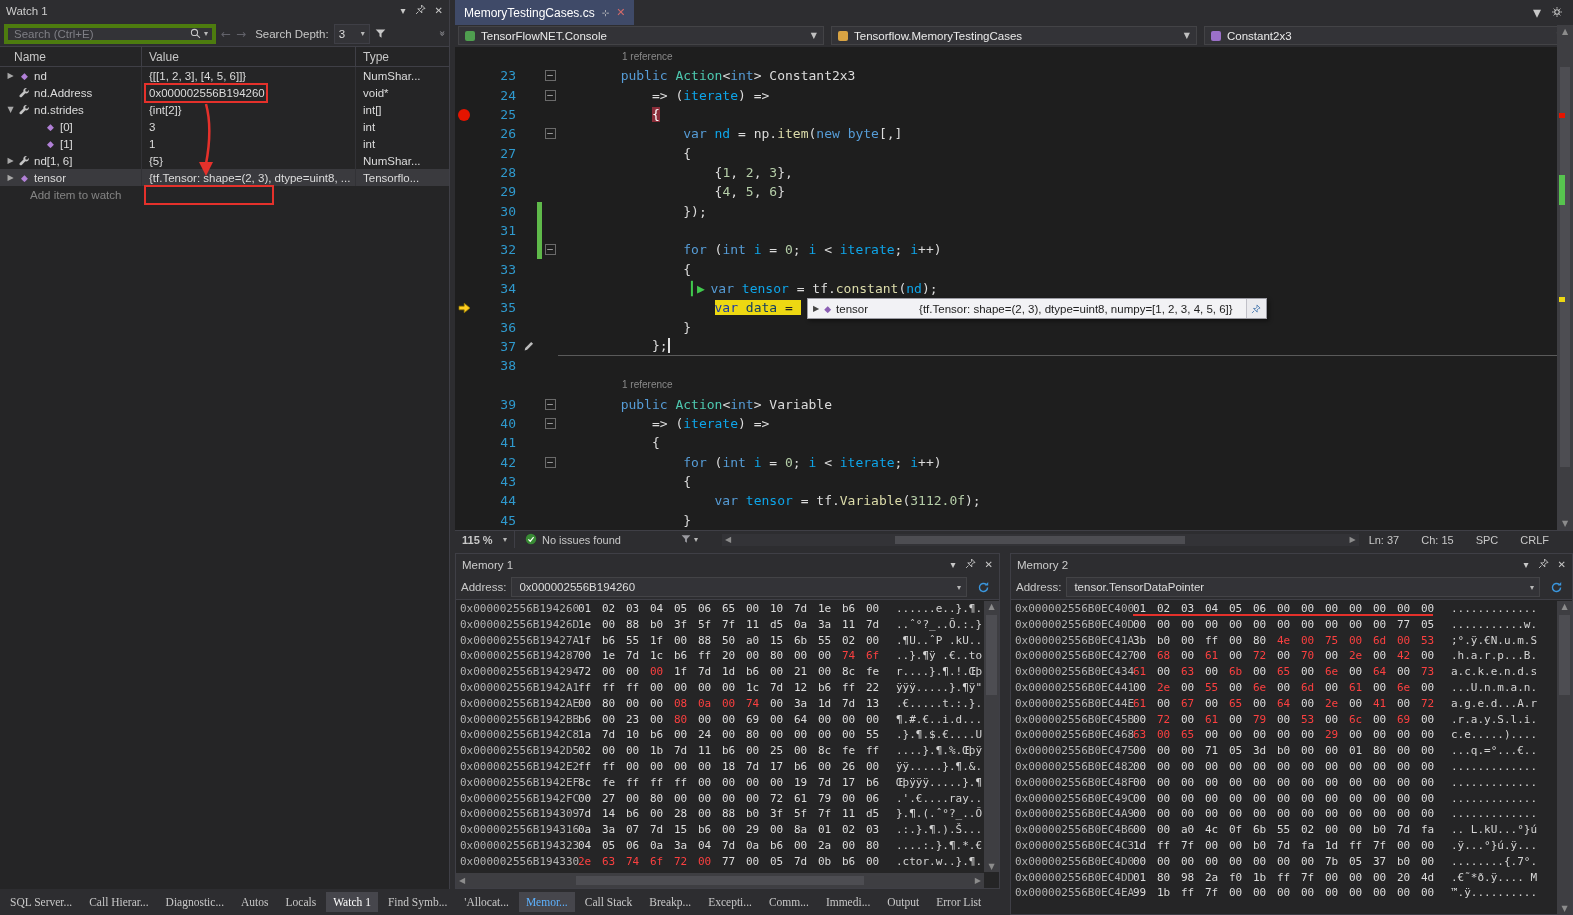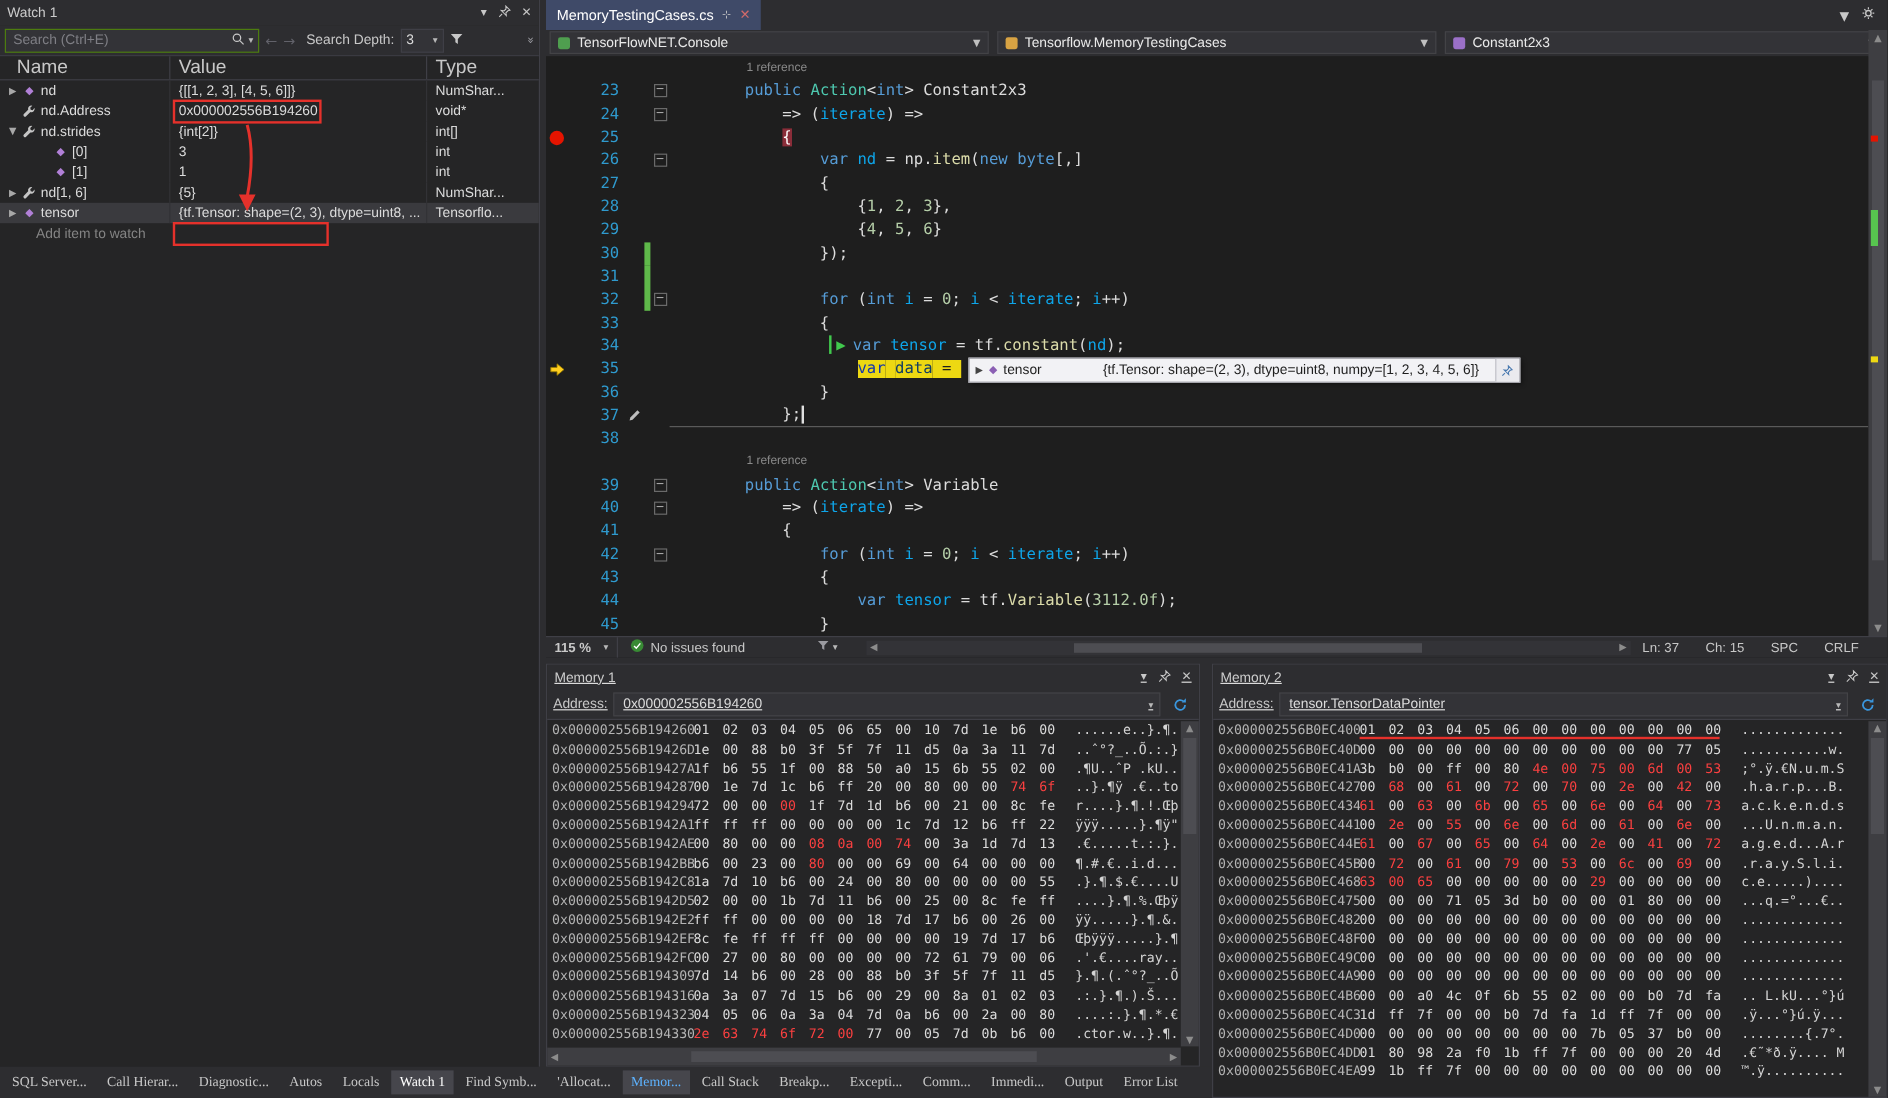--- a/index.html
+++ b/index.html
@@ -6,29 +6,29 @@
   *{box-sizing:border-box;}
   .root{position:relative;width:1573px;height:915px;background:#2d2d30;overflow:hidden;
         font-family:"Liberation Sans","DejaVu Sans",sans-serif;color:#dcdcdc;}
   .gly{font-family:"DejaVu Sans",sans-serif;}
 
   
   #watch{position:absolute;left:0;top:0;width:450px;height:889px;background:#252526;border-right:1px solid #3f3f46;}
   .twhead{height:21px;background:#2d2d30;display:flex;align-items:center;padding:0 6px;color:#cccccc;font-size:11.5px;}
   .winicons{margin-left:auto;display:flex;align-items:center;gap:9px;color:#c8c8c8;font-size:10px;}
   .searchrow{height:26px;display:flex;align-items:center;background:#2d2d30;border-bottom:1px solid #3f3f46;padding:0 4px;gap:5px;}
-  .searchbox{flex:0 0 212px;height:20px;background:#333337;border:1px solid #4d7c0f;display:flex;align-items:center;padding:0 4px;gap:3px;}
+  .searchbox{flex:0 0 212px;height:20px;background:#333337;border:4px solid #4d7c0f;display:flex;align-items:center;padding:0 4px;gap:3px;}
   .searchbox input{flex:1;min-width:0;background:transparent;border:0;outline:0;color:#dcdcdc;font-size:11.5px;font-family:inherit;}
   ::placeholder{color:#7f7f85;}
   .navarrow{color:#62626a;font-size:12px;}
   .depthlabel{color:#c8c8c8;font-size:11.5px;margin-left:4px;white-space:nowrap;}
   .depthsel{width:36px;height:20px;background:#333337;border:1px solid #3f3f46;color:#dcdcdc;display:flex;align-items:center;justify-content:space-between;padding:0 4px;font-size:11.5px;}
   .minichev{font-size:8px;color:#b8b8b8;}
   .overflowg{margin-left:auto;color:#9a9aa0;font-size:10px;transform:rotate(90deg);}
-  .gridhead{display:flex;height:20px;align-items:center;background:#252526;border-bottom:1px solid #3f3f46;color:#c8c8c8;font-size:16px;}
+  .gridhead{display:flex;height:20px;align-items:center;background:#252526;border-bottom:1px solid #3f3f46;color:#c8c8c8;font-size:12px;}
   .hc{height:100%;display:flex;align-items:center;border-right:1px solid #3f3f46;}
   .hc.n{width:142px;padding-left:14px;}
   .hc.v{width:214px;padding-left:7px;}
   .hc.t{flex:1;padding-left:7px;border-right:none;}
   .wrow{display:flex;height:17px;align-items:center;font-size:11.5px;color:#dcdcdc;}
   .wrow.sel{background:#3a3a3e;}
   .wc{height:100%;display:flex;align-items:center;overflow:hidden;white-space:nowrap;}
   .wname{width:142px;border-right:1px solid #323236;}
   .wval{width:214px;border-right:1px solid #323236;padding-left:7px;}
   .wtype{flex:1;padding-left:7px;}
@@ -93,21 +93,21 @@
   .vsbmark{position:absolute;left:2px;width:6px;}
   .statusbar{position:absolute;left:0;bottom:0;width:1118px;height:18px;background:#2d2d30;border-top:1px solid #3f3f46;display:flex;align-items:center;font-size:11px;color:#c8c8c8;}
   .zoombox{width:60px;height:100%;display:flex;align-items:center;justify-content:space-between;padding:0 7px;border-right:1px solid #3f3f46;font-weight:bold;}
   .health{display:flex;align-items:center;gap:5px;margin-left:10px;white-space:nowrap;}
   .tagbtn{display:flex;align-items:center;gap:3px;margin-left:60px;}
   .hsbtrack{flex:1;height:12px;margin:0 10px 0 24px;background:#333337;display:flex;align-items:center;justify-content:space-between;padding:0 3px;color:#8c8c8c;font-size:8px;}
   .hsbthumb{width:46%;height:8px;background:#4d4d52;}
   .statright{display:flex;gap:22px;margin-right:24px;white-space:nowrap;}
 
   
-  .mempanel{position:absolute;background:#252526;border:1px solid #3f3f46;text-decoration:underline;}
+  .mempanel{position:absolute;background:#252526;border:1px solid #3f3f46;}
   #mem1{left:455px;top:553px;width:545px;height:336px;}
   #mem2{left:1010px;top:553px;width:563px;height:362px;}
   .memhead{height:21px;display:flex;align-items:center;padding:0 6px;color:#cccccc;font-size:11.5px;background:#2d2d30;}
   .addrrow{height:25px;display:flex;align-items:center;gap:5px;padding:0 5px;background:#2d2d30;border-bottom:1px solid #3f3f46;}
   .addrlabel{color:#c8c8c8;font-size:11.5px;}
   .addrcombo{flex:1;height:20px;background:#333337;border:1px solid #434346;display:flex;align-items:center;padding:0 5px;gap:4px;min-width:0;}
   .addrcombo input{flex:1;min-width:0;background:transparent;border:0;outline:0;color:#dcdcdc;font-size:11.5px;font-family:inherit;}
   .refreshbtn{width:22px;height:20px;display:flex;align-items:center;justify-content:center;}
   .memrows{position:absolute;left:4px;right:16px;top:47px;bottom:16px;overflow:hidden;font-family:"DejaVu Sans Mono","Liberation Mono",monospace;font-size:11px;line-height:15.8px;}
   #mem2 .memrows{bottom:0;}

